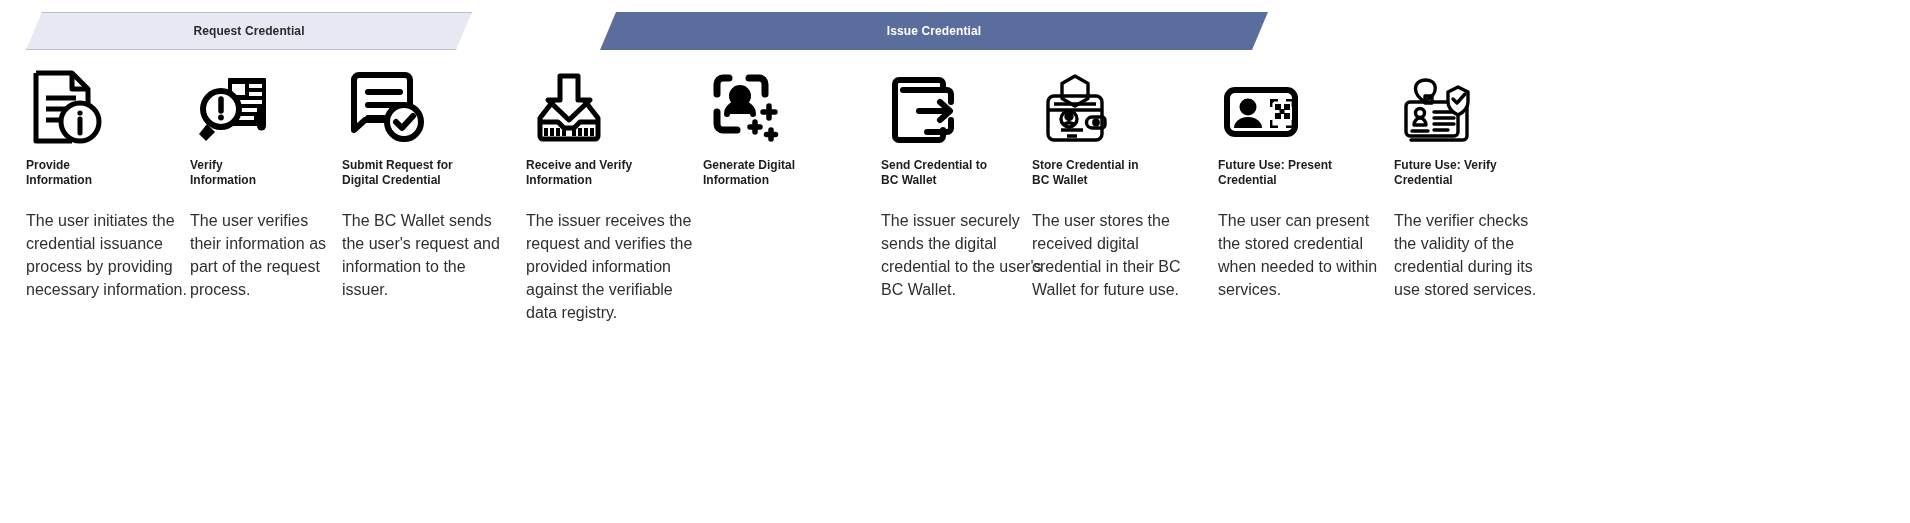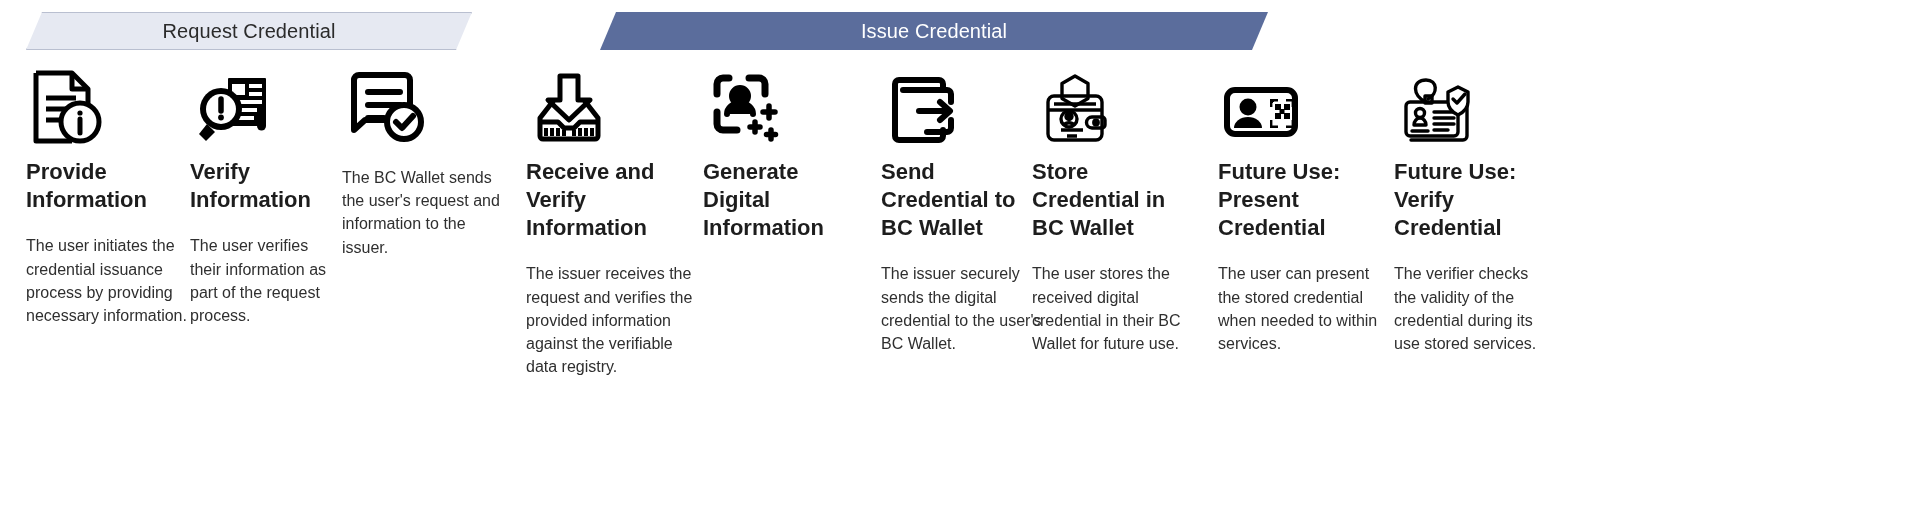--- a/index.html
+++ b/index.html
@@ -18,21 +18,21 @@
   .banner {
     position: absolute; top: 0; height: 38px;
     display: flex; align-items: center; justify-content: center;
   }
   .banner-shape {
     position: absolute; inset: 0;
     clip-path: polygon(16px 0, 100% 0, calc(100% - 16px) 100%, 0 100%);
   }
   .banner-label {
     position: relative; z-index: 2;
-    font-size: 20px; font-weight: normal; letter-spacing: .1px;
+    font-size: 12px; font-weight: bold; letter-spacing: .1px;
     white-space: nowrap;
   }
   .b1 { left: 26px; width: 446px; }
   .b1 .banner-shape { background: #e6e9f2; border: 1px solid #b9bfd0; }
   .b1 .banner-label { color: #2b2b2b; }
 
   .b2 { left: 600px; width: 668px; }
   .b2 .banner-shape { background: #5b6d9c; }
   .b2 .banner-label { color: #ffffff; }
 
@@ -48,21 +48,21 @@
 
   .icon-wrap {
     height: 84px;
     display: flex; align-items: flex-end; justify-content: flex-start;
     padding-left: 4px;
   }
   .icon-wrap svg { display: block; }
 
   .col-title {
     margin-top: 12px;
-    font-size: 22px; font-weight: bold; line-height: 1.28;
+    font-size: 12px; font-weight: bold; line-height: 1.28;
     color: #1d1d1d;
     white-space: pre-line;
   }
   .col-body {
     margin-top: 20px;
     font-size: 16px; line-height: 1.45;
     color: #2f2f2f;
   }
 </style>
 </head>
@@ -133,20 +133,22 @@
     <div class="col" style="left:342px;width:172px;">
       <div class="icon-wrap">
         <svg width="80" height="78" viewBox="0 0 80 78" fill="none" stroke="#000" stroke-width="6">
           <path d="M8 12 a5 5 0 0 1 5 -5 h46 a5 5 0 0 1 5 5 v24" stroke-linecap="round" stroke-linejoin="round"></path>
           <path d="M8 12 v50 l11 -10 h22" stroke-linecap="round" stroke-linejoin="round"></path>
           <path d="M22 24 h32 M22 37 h32 M22 50 h16" stroke-linecap="round"></path>
           <circle cx="58" cy="54" r="17" fill="#fff"></circle>
           <path d="M50 54 l6 6 l11 -12" stroke-width="6" stroke-linecap="round" stroke-linejoin="round"></path>
         </svg>
       </div>
+      <div class="col-title">Submit Request for
+Digital Credential</div>
       <div class="col-body">The BC Wallet sends the user's request and information to the issuer.</div>
     </div>
 
     <div class="col" style="left:526px;width:168px;">
       <div class="icon-wrap">
         <svg width="78" height="78" viewBox="0 0 78 78" fill="none" stroke="#000" stroke-width="5">
           <path d="M30 8 h18 v24 h12 L39 52 L18 32 h12 z" stroke-linejoin="round" fill="#fff"></path>
           <path d="M24 32 L10 50 v18 a3 3 0 0 0 3 3 h52 a3 3 0 0 0 3 -3 V50 L54 32" stroke-linejoin="round"></path>
           <path d="M10 54 h18 l6 6 h10 l6 -6 h18" stroke-linejoin="round"></path>
           <g stroke-width="4">

